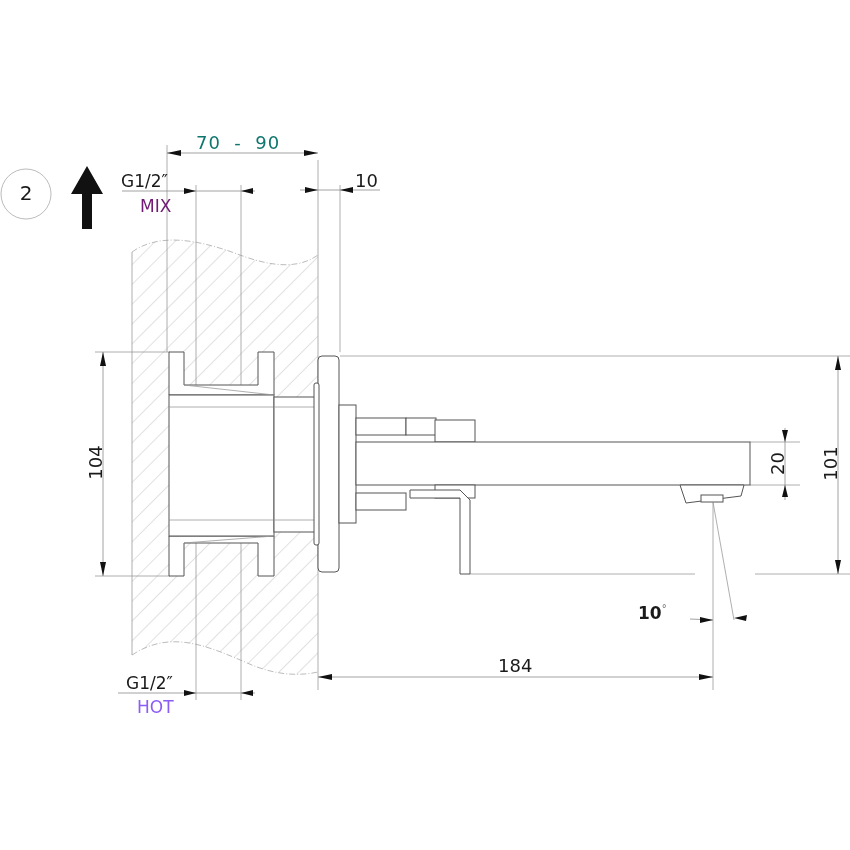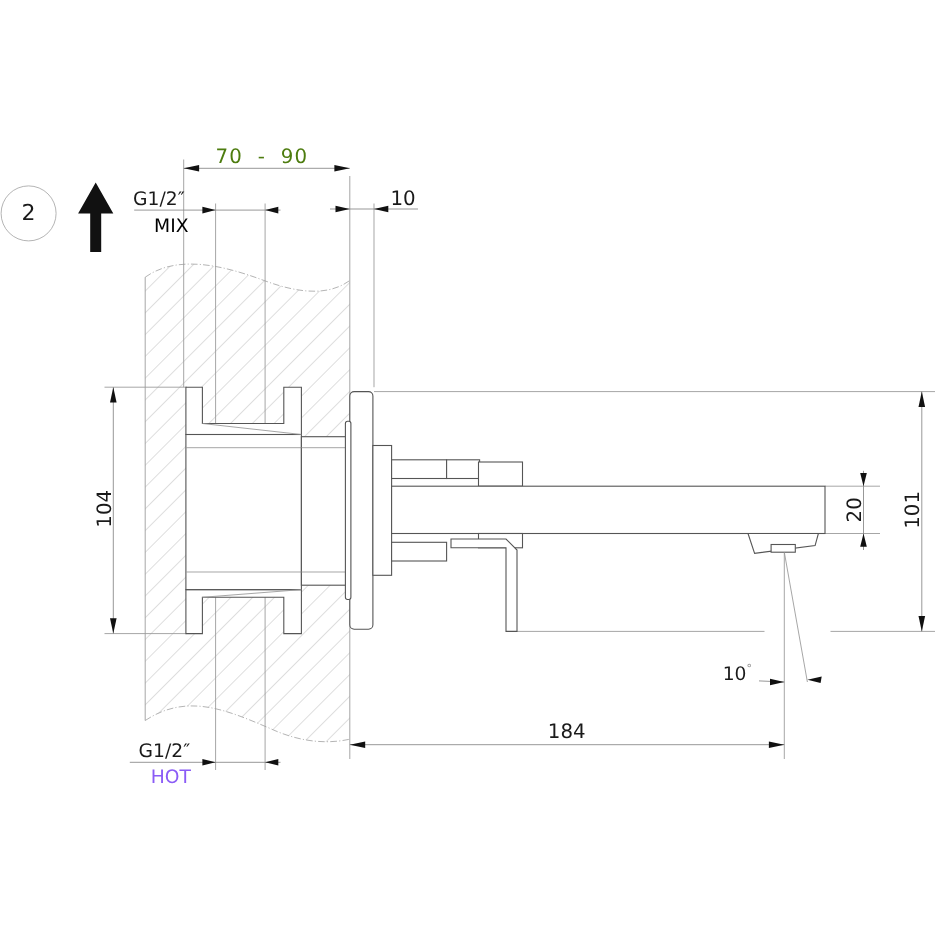--- a/index.html
+++ b/index.html
@@ -121,33 +121,33 @@
     <circle cx="26" cy="194" r="25" fill="#fff" stroke="#aaa" stroke-width="0.8"></circle>
   </g>
 
   <g>
     <polygon fill="#111" points="87,166 103,194 92,194 92,229 82,229 82,194 71,194"></polygon>
   </g>
 </svg>
 
 <div style="position:absolute;left:16px;top:181px;width:20px;text-align:center;font-size:20px;color:#1a1a1a;">2</div>
 
-<div style="position:absolute;left:196px;top:132px;font-size:18px;color:#4d7c0f;white-space:pre;letter-spacing:1px;">70  -  90</div>
+<div style="position:absolute;left:196px;top:132px;font-size:18px;color:#0f766e;white-space:pre;letter-spacing:1px;">70  -  90</div>
 
 <div style="position:absolute;left:121px;top:171px;font-size:17px;color:#1a1a1a;">G1/2″</div>
-<div style="position:absolute;left:140px;top:196px;font-size:17px;color:#000000;">MIX</div>
+<div style="position:absolute;left:140px;top:196px;font-size:17px;color:#701a75;">MIX</div>
 
 <div style="position:absolute;left:355px;top:170px;font-size:18px;color:#1a1a1a;">10</div>
 
 <div style="position:absolute;left:70px;top:452px;font-size:18px;color:#1a1a1a;transform:rotate(-90deg);transform-origin:center;width:50px;text-align:center;">104</div>
 
 <div style="position:absolute;left:805px;top:453px;font-size:18px;color:#1a1a1a;transform:rotate(-90deg);transform-origin:center;width:50px;text-align:center;">101</div>
 
 <div style="position:absolute;left:752px;top:453px;font-size:18px;color:#1a1a1a;transform:rotate(-90deg);transform-origin:center;width:50px;text-align:center;">20</div>
 
 <div style="position:absolute;left:498px;top:655px;font-size:18px;color:#1a1a1a;text-align:right;">184</div>
 
-<div style="position:absolute;left:657px;top:603px;font-size:17px;color:#1a1a1a;">
+<div style="position:absolute;left:638px;top:603px;font-size:17px;color:#1a1a1a;font-weight:bold;">
   <span>10</span><sup style="font-size:10px;color:#888;">°</sup>
 </div>
 
 <div style="position:absolute;left:126px;top:673px;font-size:17px;color:#1a1a1a;">G1/2″</div>
 <div style="position:absolute;left:137px;top:697px;font-size:17px;color:#8b5cf6;">HOT</div>
 
 </body></html>

